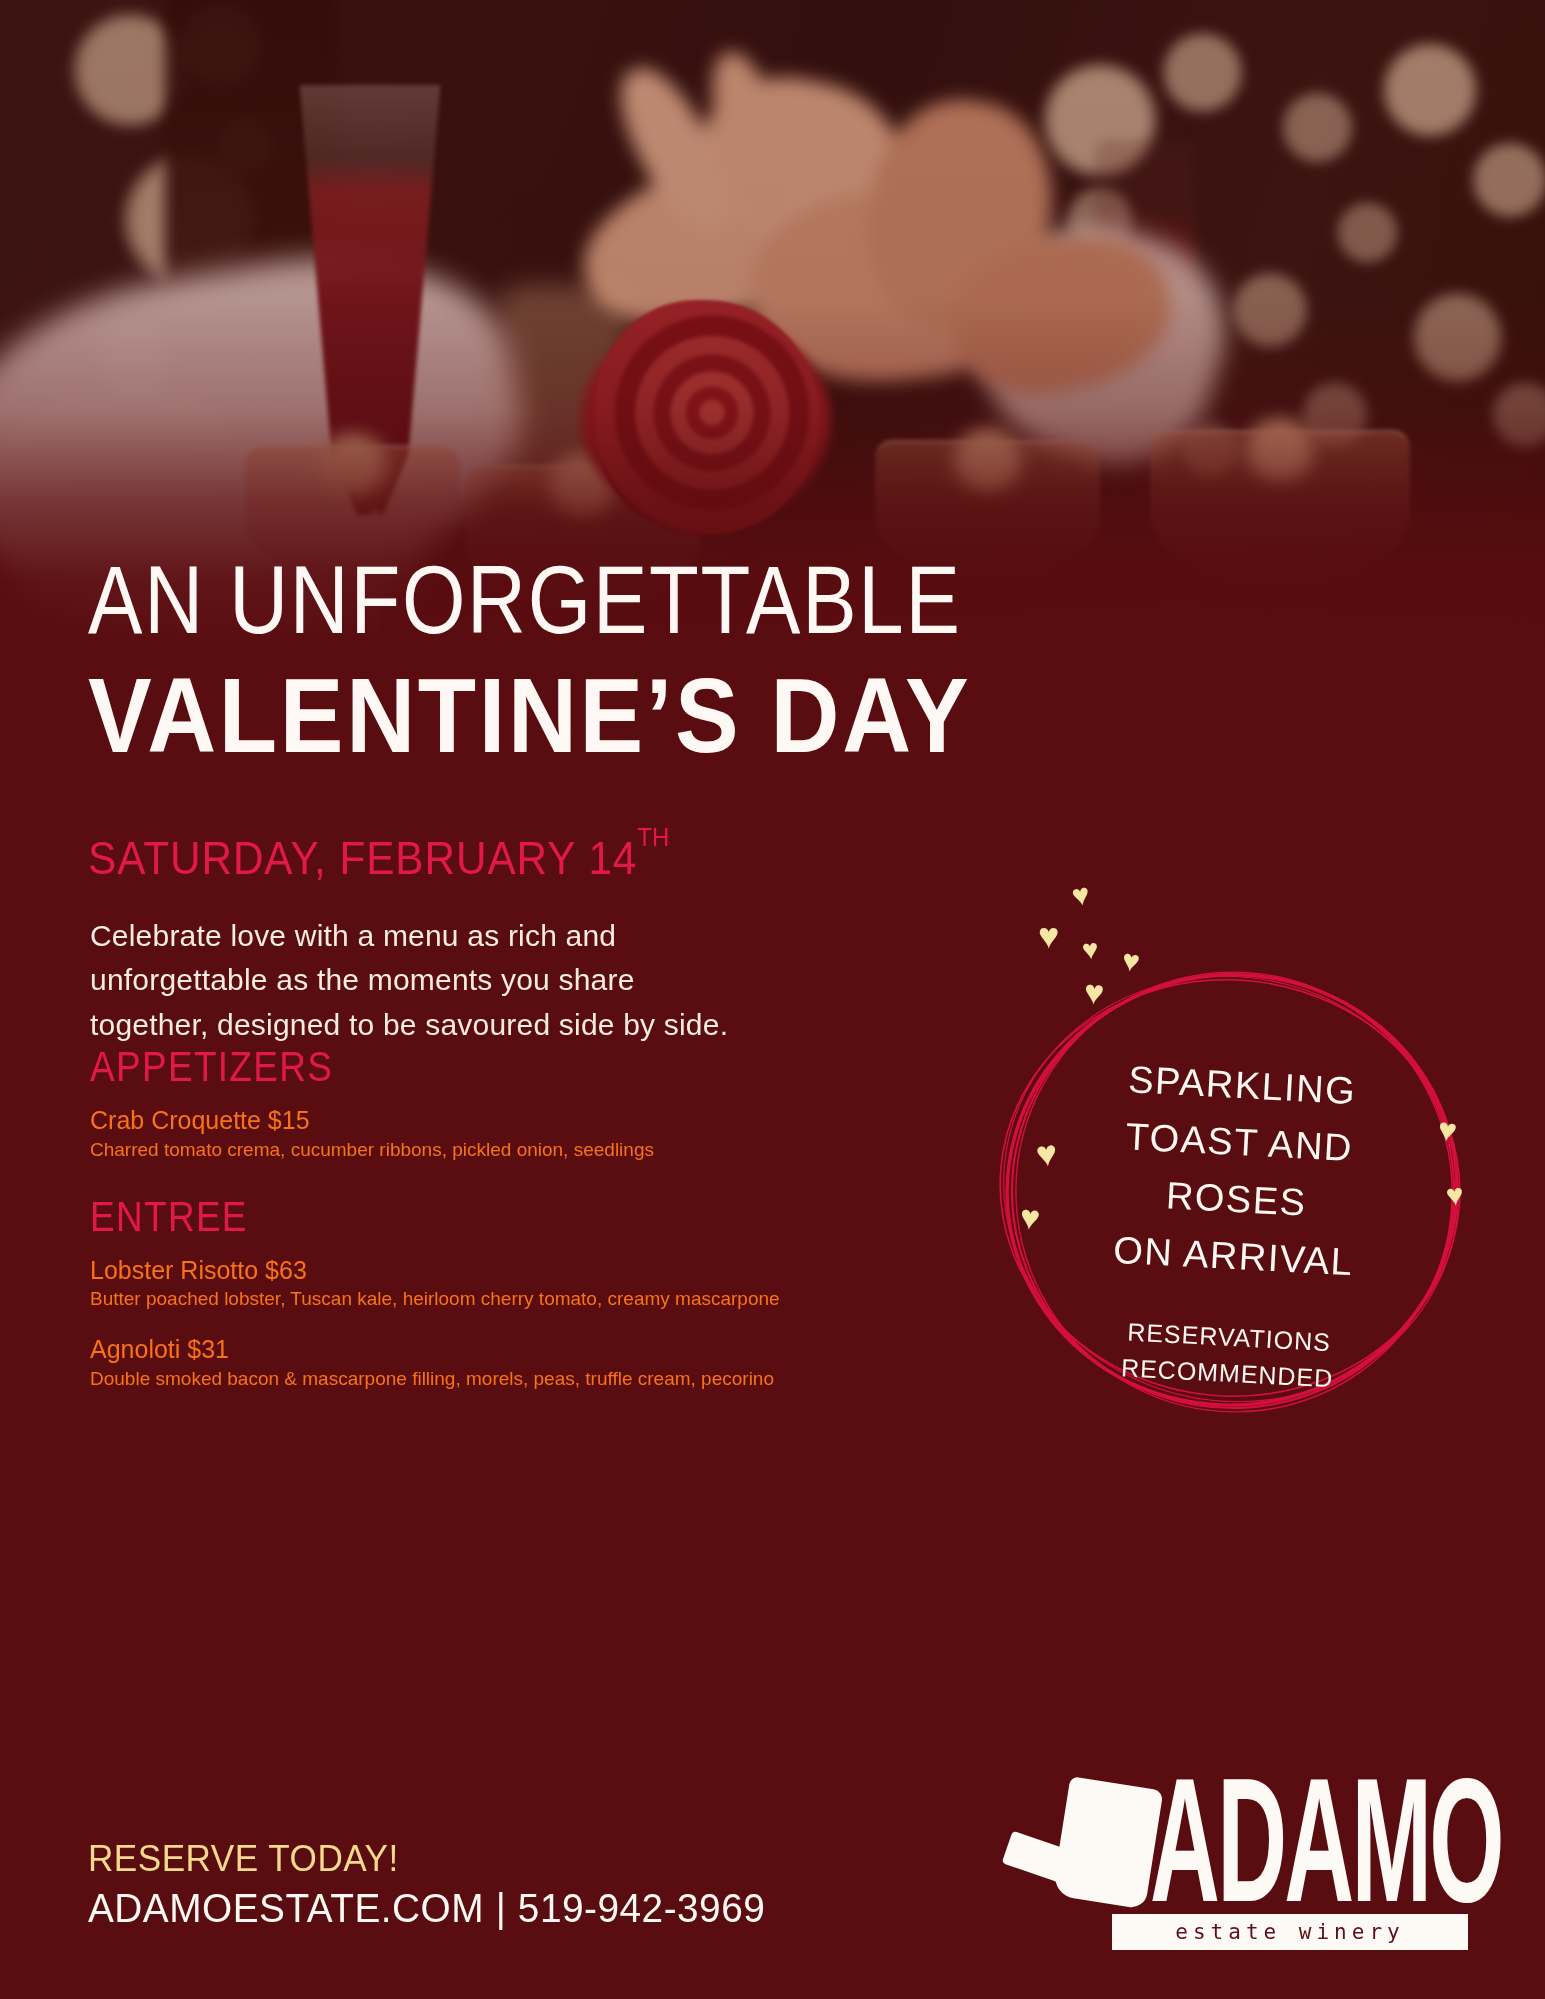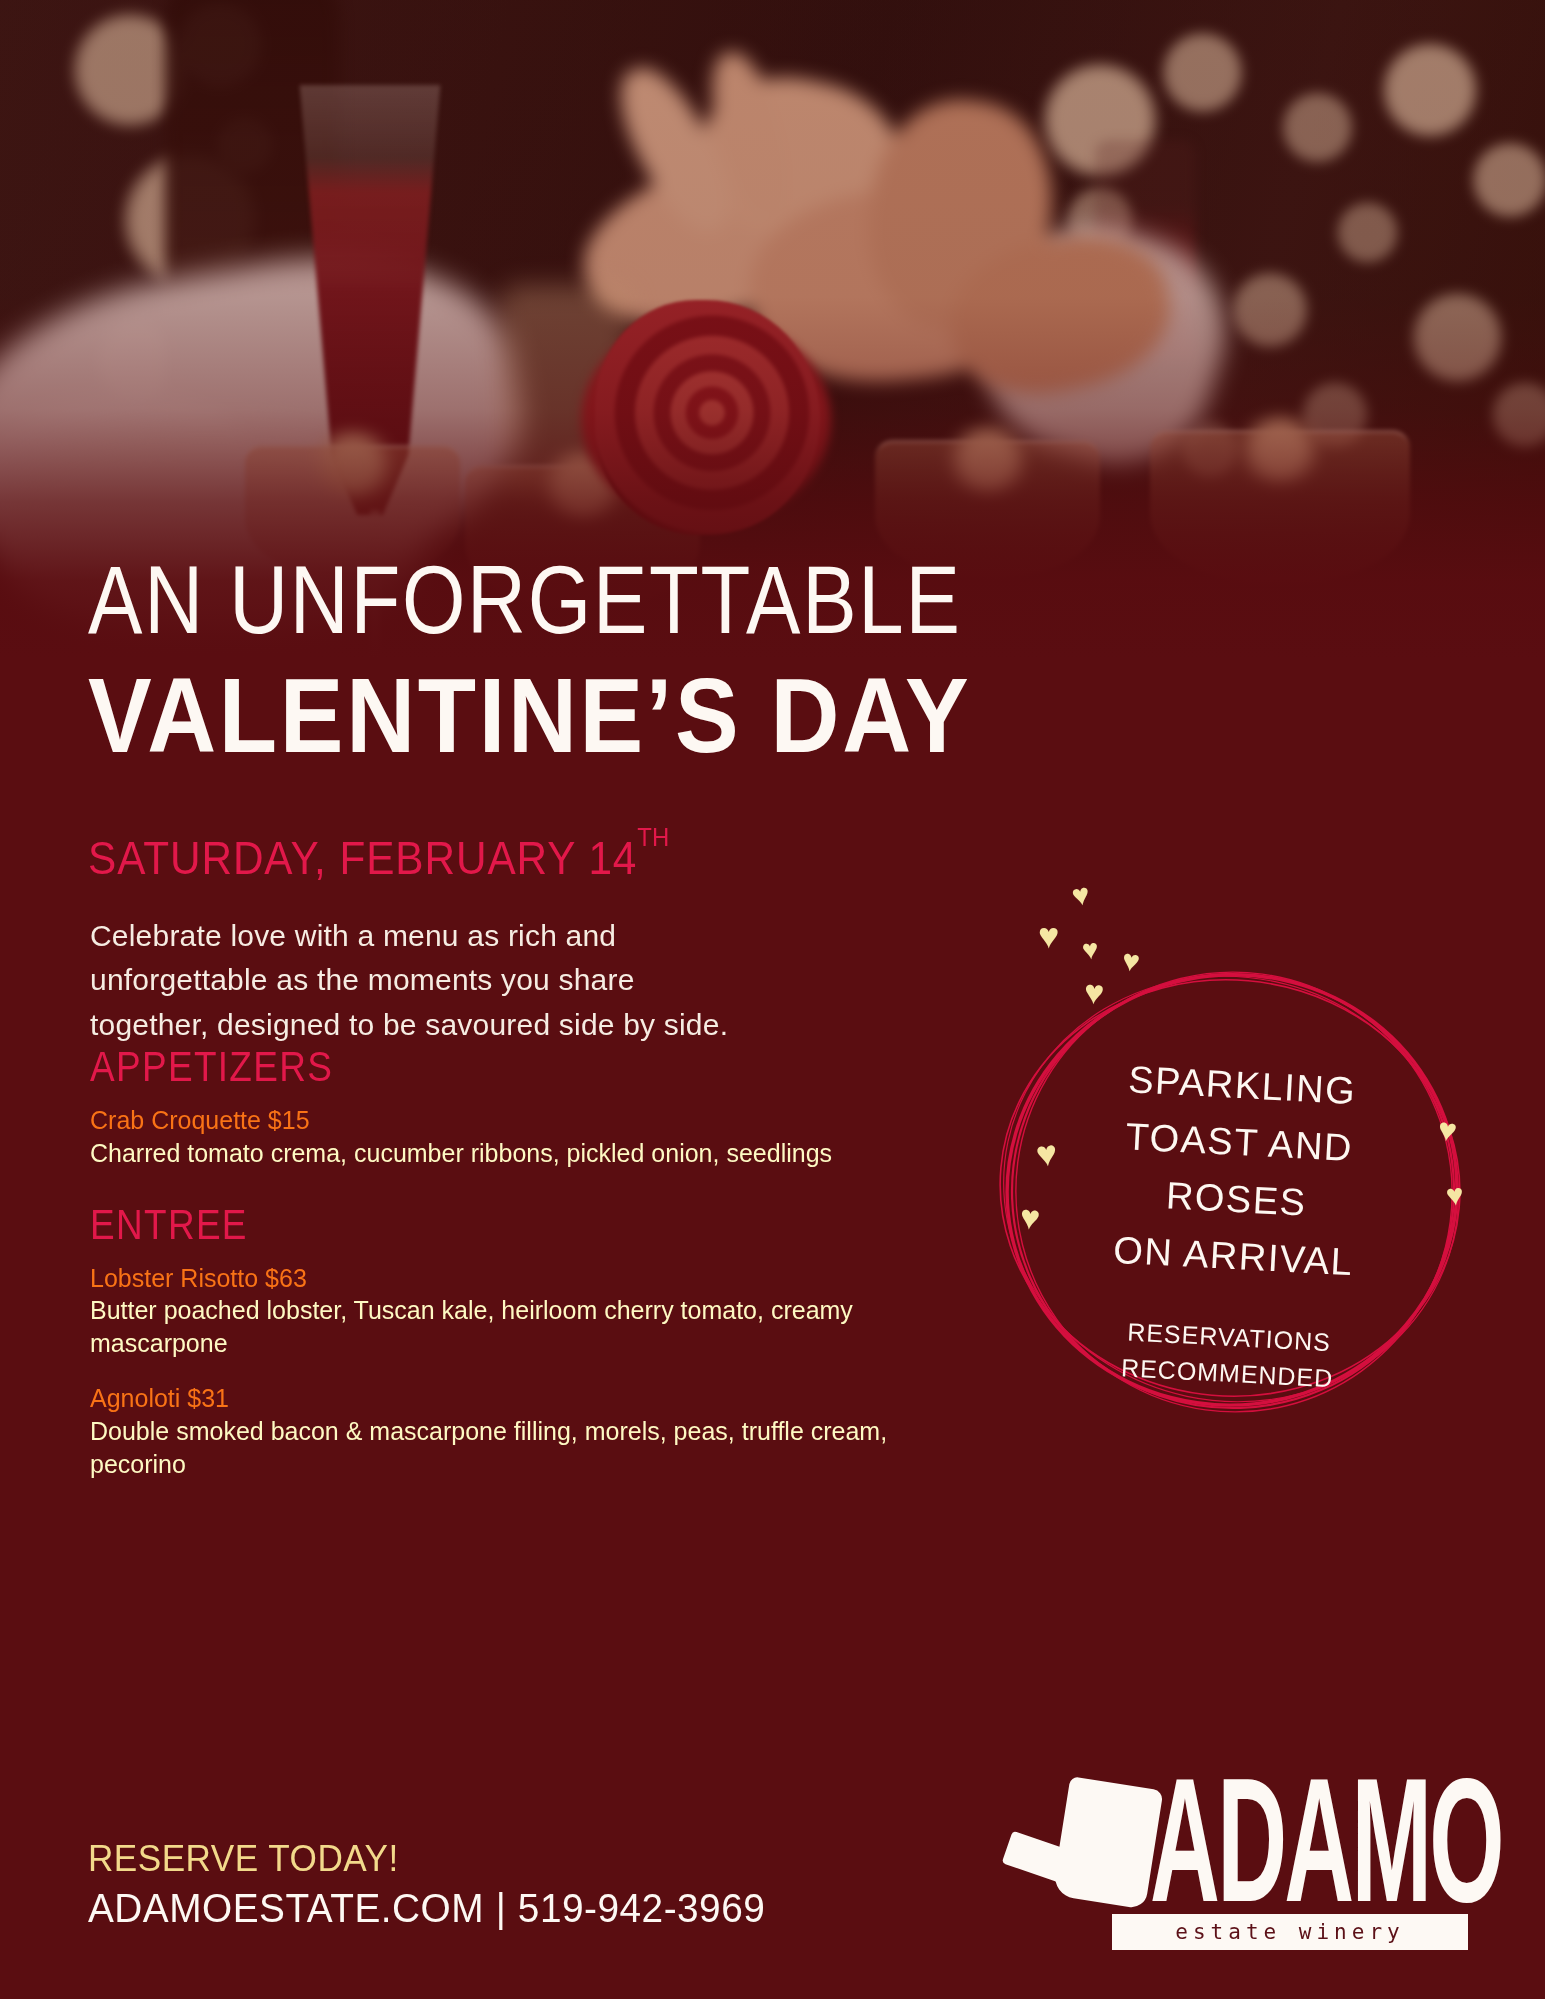--- a/index.html
+++ b/index.html
@@ -65,21 +65,21 @@
   .intro-paragraph{position:absolute;left:90px;top:884px;z-index:5;max-width:640px;
     color:#f6ece2;font-size:30px;line-height:1.48;letter-spacing:.2px;}
 
   
   .menu{position:absolute;left:90px;top:1046px;z-index:5;width:820px;}
   .menu-section{margin-bottom:34px;}
   .menu-heading{color:#e2184a;font-size:42px;font-weight:400;letter-spacing:1.5px;
     transform:scaleX(.88);transform-origin:left;line-height:1;margin-bottom:16px;}
   .menu-item{margin-bottom:22px;max-width:800px;}
   .item-name{color:#f97316;font-size:25px;line-height:1.3;}
-  .item-desc{color:#fef9c3;font-size:25px;line-height:1.32;max-width:800px;}
+  .item-desc{color:#f97316;font-size:19px;line-height:1.32;max-width:800px;}
 
   
   .badge{position:absolute;left:980px;top:945px;width:510px;height:500px;z-index:5;}
   .badge svg{position:absolute;inset:0;}
   .badge-text{position:absolute;left:50%;top:112px;transform:translateX(-50%) rotate(3deg);
     width:420px;text-align:center;color:#fdf7f1;}
   .badge-main{font-size:38px;letter-spacing:1.5px;line-height:1.5;}
   .badge-note{margin-top:34px;font-size:25px;letter-spacing:1px;line-height:1.45;}
   .heart{position:absolute;z-index:6;color:#f5e6a3;line-height:1;display:block;}
 

